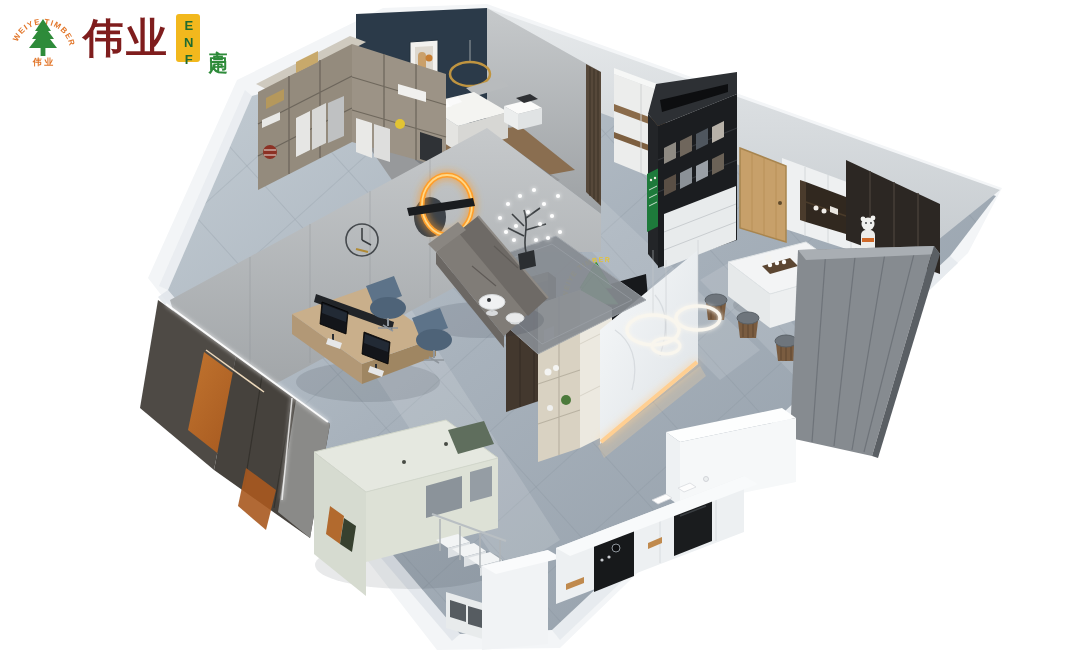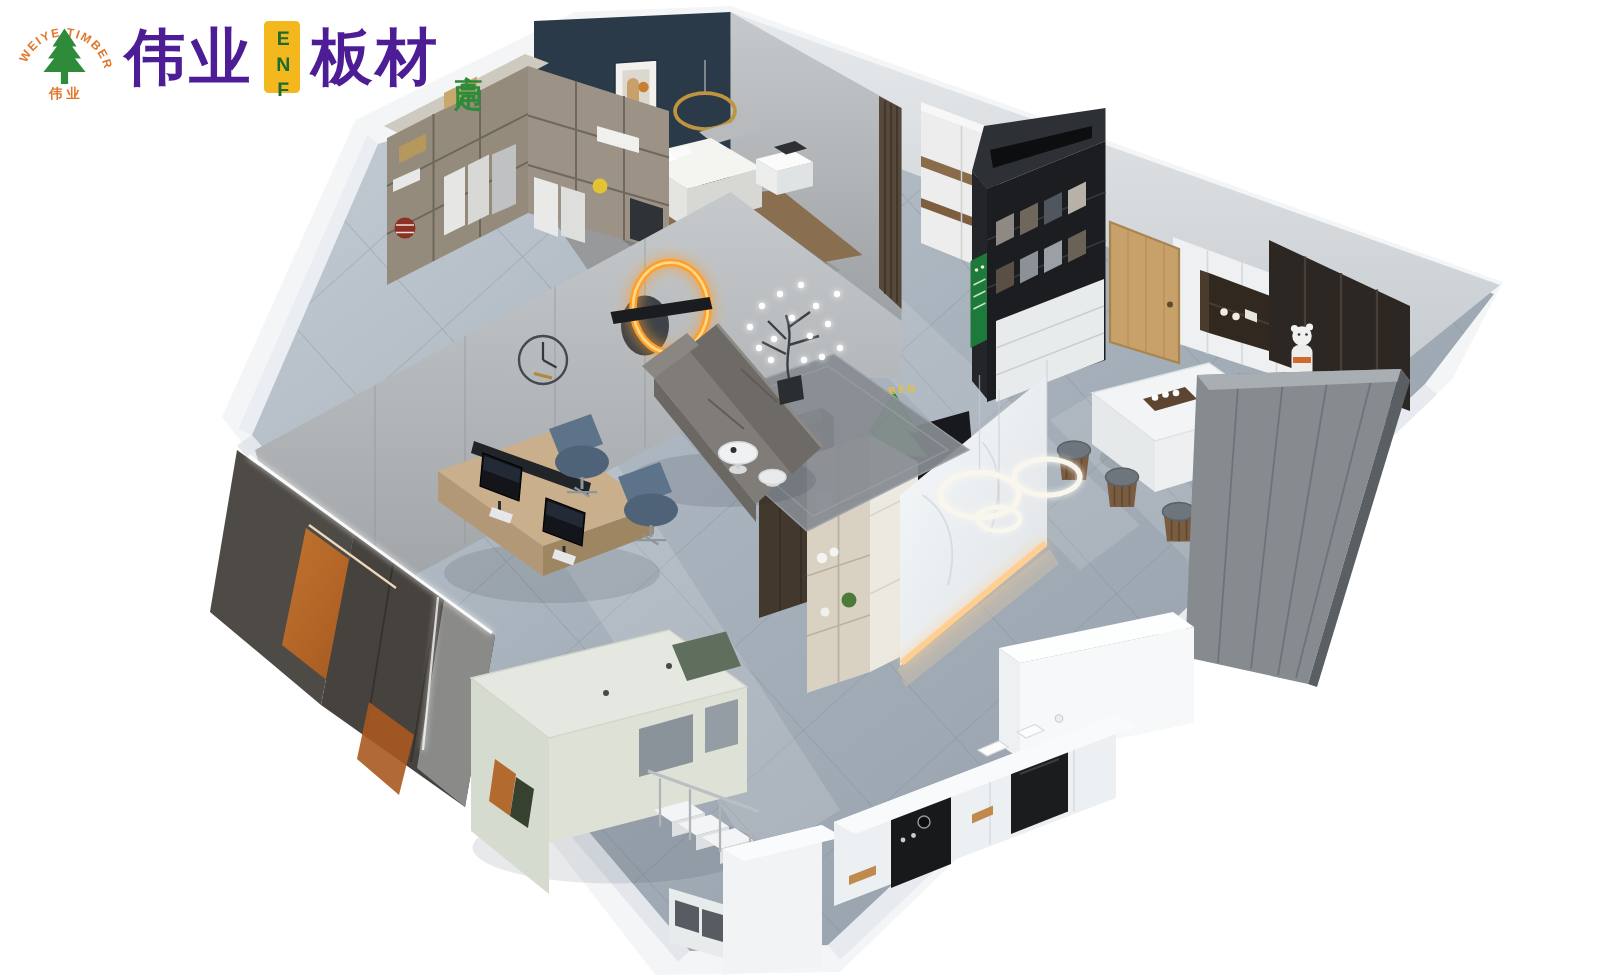--- a/index.html
+++ b/index.html
@@ -1,21 +1,21 @@
 <!DOCTYPE html>
 <html><head>
 <meta charset="utf-8">
 <style>
   html,body{margin:0;padding:0;background:#fff;}
   .stage{position:relative;width:1080px;height:650px;background:#ffffff;overflow:hidden;
          font-family:"Liberation Sans",sans-serif;}
   .scene-svg{position:absolute;left:0;top:0;}
   .logo{position:absolute;left:10px;top:8px;display:flex;align-items:center;gap:7px;z-index:5;}
   .logo-mark{width:66px;height:60px;flex:0 0 auto;}
-  .brand-cn{font-size:41px;font-weight:bold;color:#4c1d95;letter-spacing:2px;line-height:1;}
+  .brand-cn{font-size:41px;font-weight:bold;color:#7f1d1d;letter-spacing:2px;line-height:1;}
   .enf-badge{background:#f2b81d;color:#1e6b2f;font-weight:bold;font-size:13px;
              writing-mode:vertical-rl;text-orientation:upright;letter-spacing:2px;
              padding:4px 5px;border-radius:3px;line-height:1.1;height:40px;display:block;}
   .tagline{color:#2e8b3a;font-weight:bold;font-size:19px;writing-mode:vertical-rl;
            text-orientation:upright;letter-spacing:3px;line-height:1;margin-left:2px;}
 </style>
 </head>
 <body>
 
 <div class="stage">
@@ -31,21 +31,20 @@
       <g>
         <polygon points="33,11 41,23 25,23" fill="#2e8b3a"></polygon>
         <polygon points="33,16 44,31 22,31" fill="#2e8b3a"></polygon>
         <polygon points="33,22 47,40 19,40" fill="#2e8b3a"></polygon>
         <rect x="30.6" y="40" width="4.8" height="8" fill="#2e8b3a"></rect>
       </g>
       <text x="33" y="57" text-anchor="middle" font-size="9" font-weight="bold" fill="#e2762a">伟 业</text>
     </svg>
     <span class="brand-cn">伟业</span>
     <span class="enf-badge">ENF</span>
-    <span class="brand-cn">板材</span>
     <span class="tagline">高定</span>
   </div>
 
   <svg class="scene-svg" width="1080" height="650" viewBox="0 0 1080 650">
     <defs>
       <linearGradient id="floorGrad" x1="0" y1="0" x2="1" y2="1">
         <stop offset="0" stop-color="#c6cfd6"></stop>
           <stop offset="0.45" stop-color="#a8b2bc"></stop>
           <stop offset="1" stop-color="#8e99a4"></stop>
       </linearGradient>

